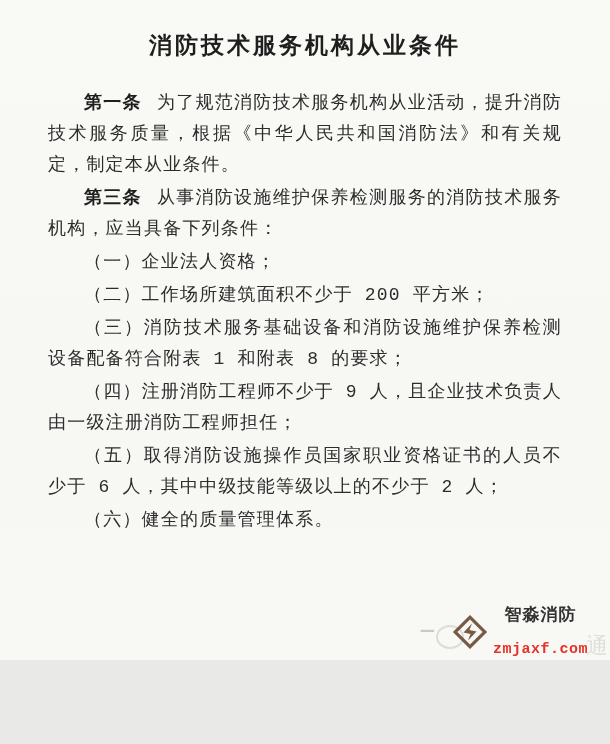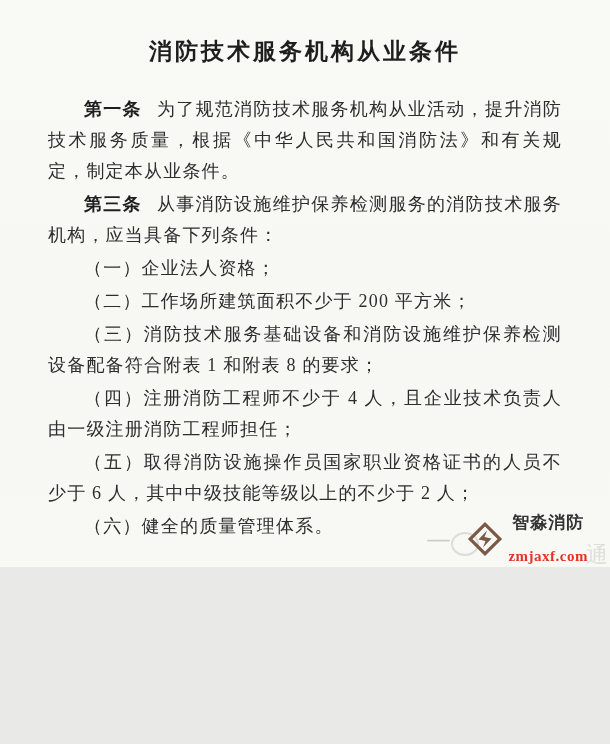--- a/index.html
+++ b/index.html
@@ -3,28 +3,28 @@
 <meta charset="utf-8">
 <style>
   html, body {
     margin: 0;
     padding: 0;
     background: #e9e9e7;
   }
   .page {
     position: relative;
     width: 610px;
-    height: 567px;
+    height: 660px;
     margin: 0 auto;
     background: #f8f8f5;
     background-image: linear-gradient(180deg, #f9f9f6 0%, #f7f7f4 60%, #f8f8f4 100%);
     overflow: hidden;
     box-sizing: border-box;
-    padding: 30px 48px 0 48px;
-    font-family: Liberation Serif, serif;
+    padding: 24px 48px 0 48px;
+    font-family: Liberation Mono, monospace;
   }
   .doc-title {
     font-size: 23px;
     font-weight: 700;
     text-align: center;
     color: #1e1e1e;
     letter-spacing: 3px;
     margin: 6px 0 27px 0;
   }
   .para {
@@ -109,21 +109,21 @@
 
   <p class="para"><span class="lbl">第一条</span><span>为了规范消防技术服务机构从业活动，提升消防技术服务质量，根据《中华人民共和国消防法》和有关规定，制定本从业条件。</span></p>
 
 
 
   <p class="para"><span class="lbl">第三条</span><span>从事消防设施维护保养检测服务的消防技术服务机构，应当具备下列条件：</span></p>
 
   <p class="para">（一）企业法人资格；</p>
   <p class="para">（二）工作场所建筑面积不少于 200 平方米；</p>
   <p class="para">（三）消防技术服务基础设备和消防设施维护保养检测设备配备符合附表 1 和附表 8 的要求；</p>
-  <p class="para">（四）注册消防工程师不少于 4 人，且企业技术负责人由一级注册消防工程师担任；</p>
+  <p class="para">（四）注册消防工程师不少于 9 人，且企业技术负责人由一级注册消防工程师担任；</p>
   <p class="para">（五）取得消防设施操作员国家职业资格证书的人员不少于 6 人，其中中级技能等级以上的不少于 2 人；</p>
   <p class="para">（六）健全的质量管理体系。</p>
 
   <div class="watermark">
     <span class="wm-dash">—</span>
     <span class="wm-circle"></span>
     <span class="wm-logo">
       <svg width="40" height="42" viewBox="0 0 40 42" xmlns="http://www.w3.org/2000/svg">
         <rect x="9.5" y="10.5" width="21" height="21" transform="rotate(45 20 21)" fill="none" stroke="#7a5a47" stroke-width="3.2"></rect>
         <path d="M13.5 21.5 L22 12.5 L19.5 19 L26.5 20.5 L18 29.5 L20.5 23 Z" fill="#7a5a47"></path>

